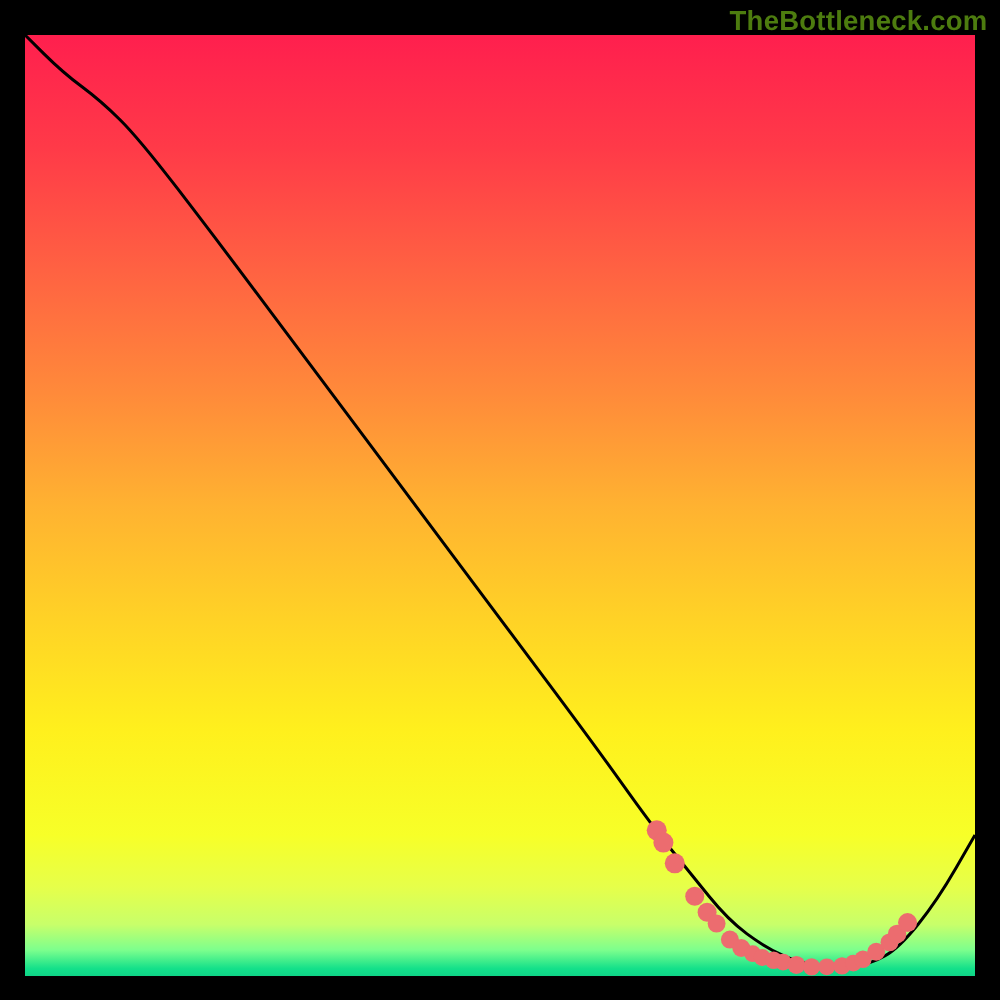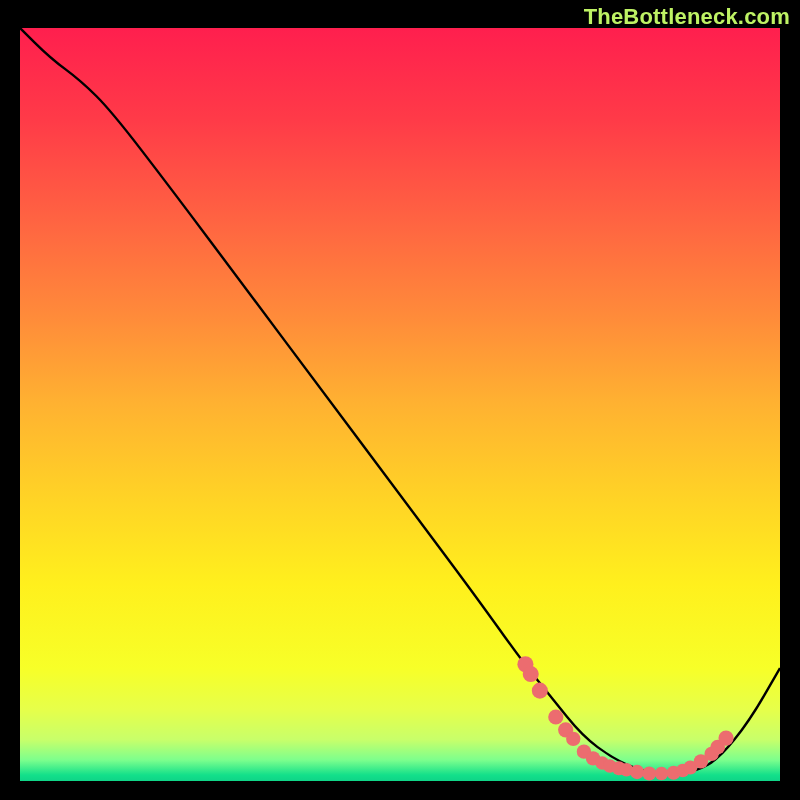--- a/index.html
+++ b/index.html
@@ -14,21 +14,21 @@
   .stage {
     position: relative;
     width: 800px;
     height: 800px;
     background: #000;
   }
   .watermark {
     position: absolute;
     top: 4px;
     right: 10px;
-    color: #bef264;
+    color: #4d7c0f;
     font-size: 22px;
     font-weight: 600;
     letter-spacing: 0.2px;
     z-index: 50;
   }
   .plot {
     position: absolute;
     left: 20px;
     top: 28px;
     width: 760px;

